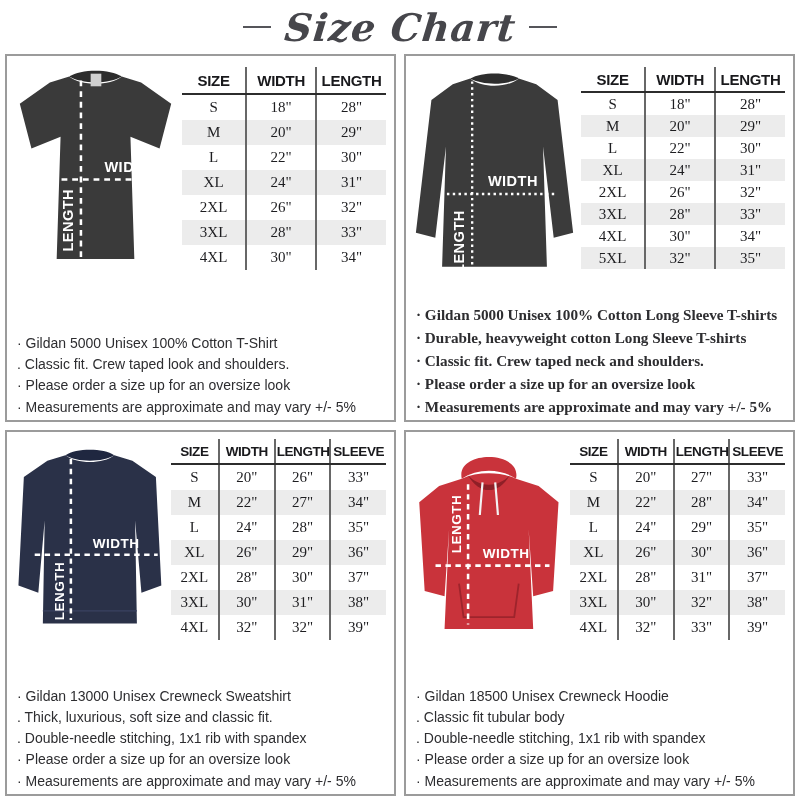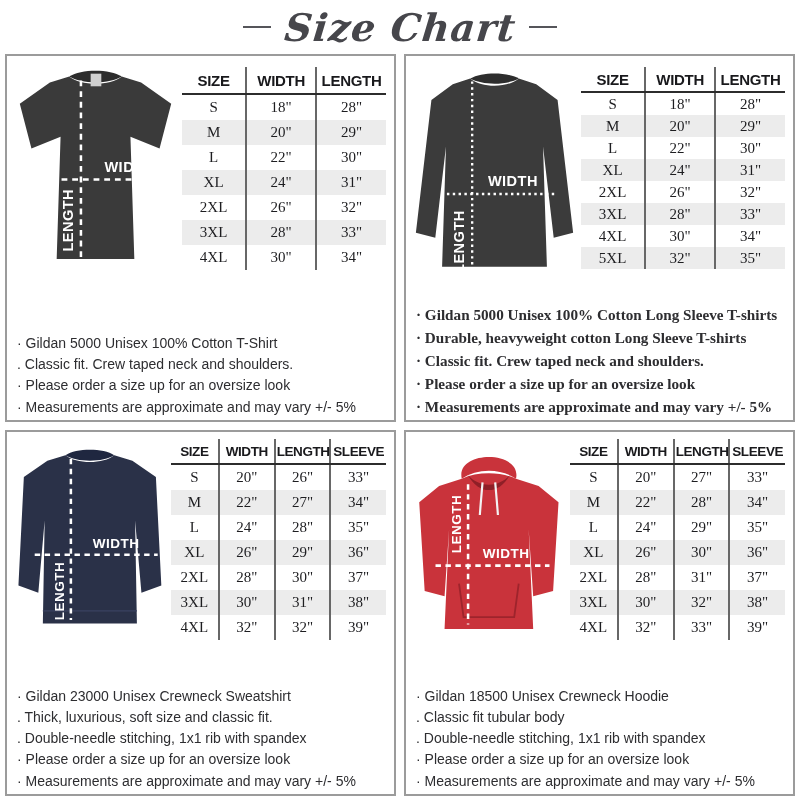--- a/index.html
+++ b/index.html
@@ -118,21 +118,21 @@
                   <td>4XL</td>
                   <td>30"</td>
                   <td>34"</td>
                 </tr>
               </tbody>
             </table>
         </div>
       </div>
       <ul class="bullets">
           <li>· Gildan 5000 Unisex 100% Cotton T-Shirt</li>
-          <li>. Classic fit. Crew taped neck and shoulders.</li>
+          <li>. Classic fit. Crew taped look and shoulders.</li>
           <li>· Please order a size up for an oversize look</li>
           <li>· Measurements are approximate and may vary +/- 5%</li>
         </ul>
     </div>
 
     <div class="panel bold-bullets">
       <div class="top-row">
         <div class="garment">
           <svg viewBox="0 0 170 220" preserveAspectRatio="xMidYMin meet">
             <g fill="#3b3b3b">
@@ -274,21 +274,21 @@
                   <td>4XL</td>
                   <td>32"</td>
                   <td>32"</td>
                   <td>39"</td>
                 </tr>
               </tbody>
             </table>
         </div>
       </div>
       <ul class="bullets">
-          <li>· Gildan 23000 Unisex Crewneck Sweatshirt</li>
+          <li>· Gildan 13000 Unisex Crewneck Sweatshirt</li>
           <li>. Thick, luxurious, soft size and classic fit.</li>
           <li>. Double-needle stitching, 1x1 rib with spandex</li>
           <li>· Please order a size up for an oversize look</li>
           <li>· Measurements are approximate and may vary +/- 5%</li>
         </ul>
     </div>
 
     <div class="panel bottom">
       <div class="top-row">
         <div class="garment">

